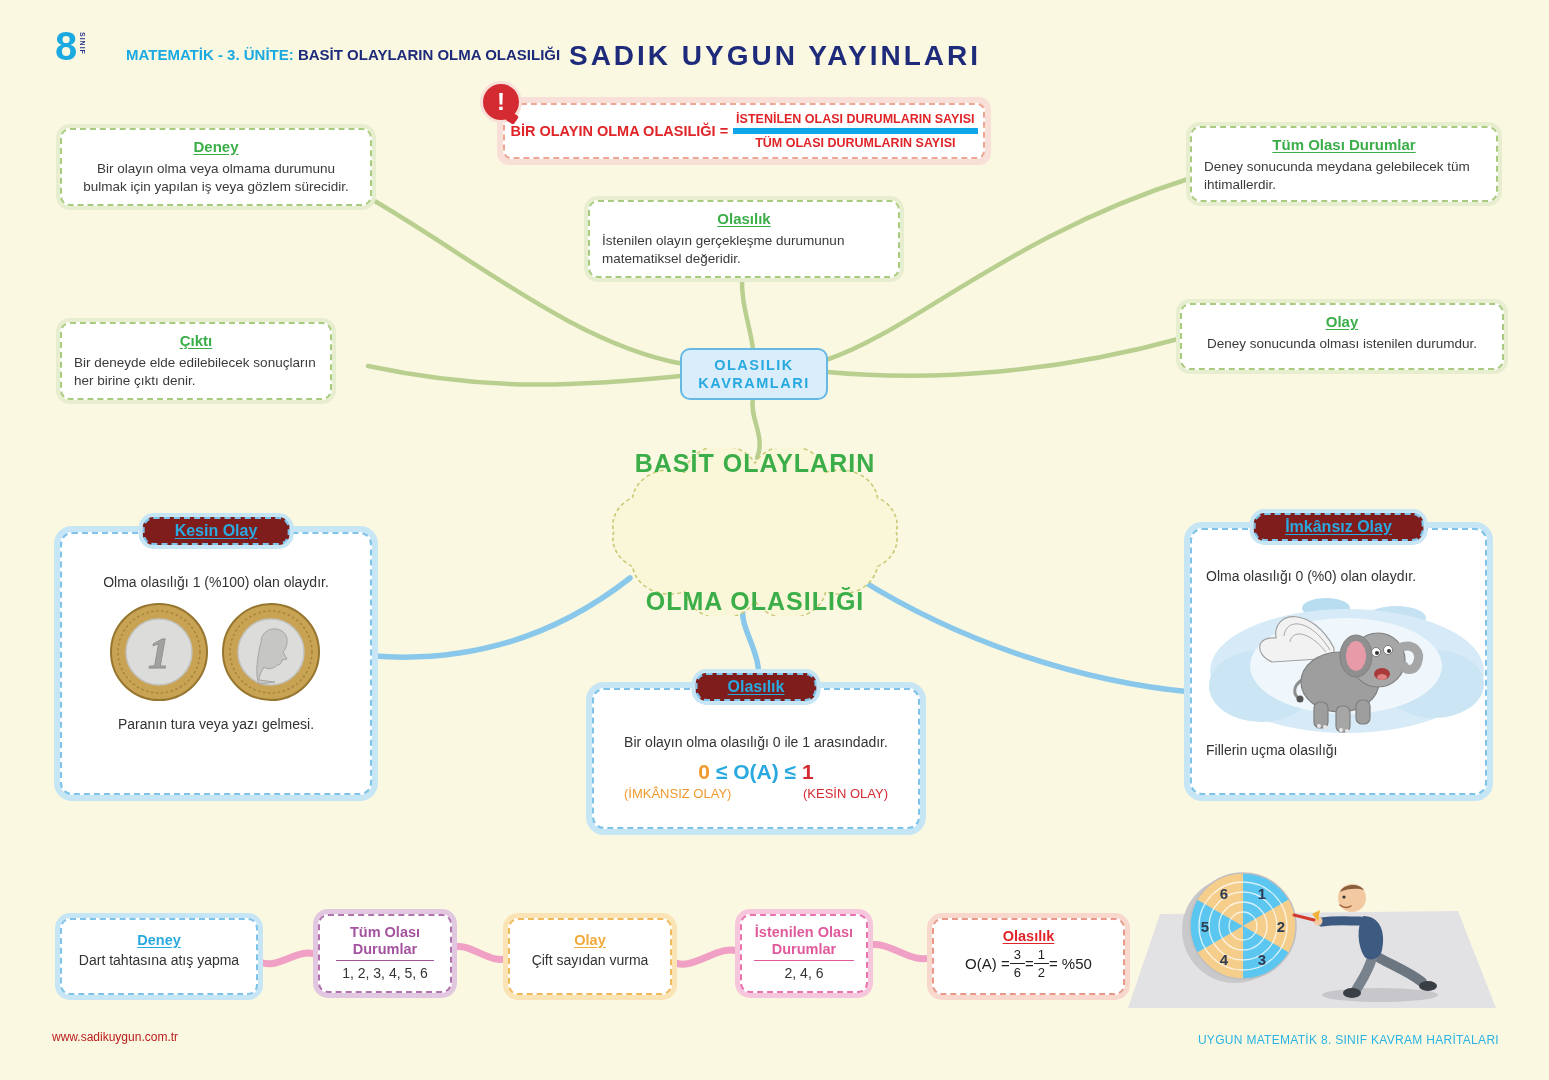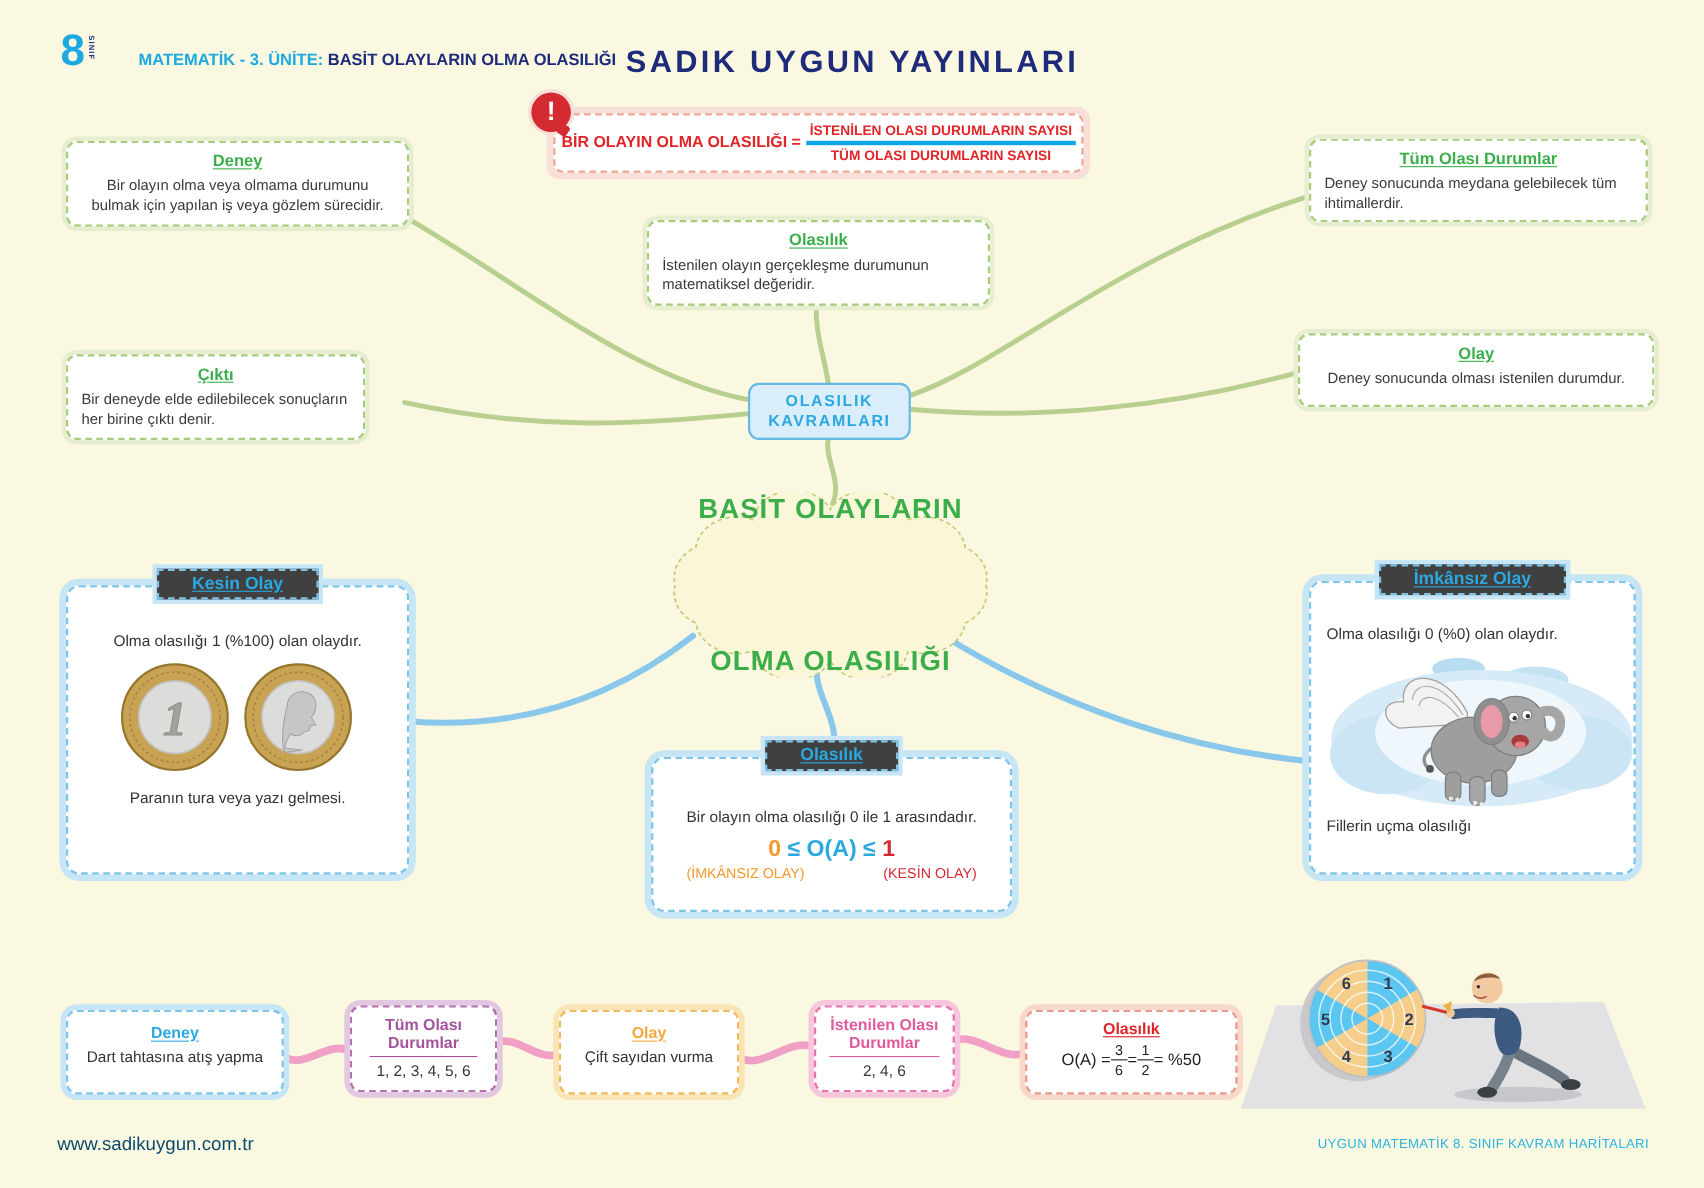--- a/index.html
+++ b/index.html
@@ -17,21 +17,21 @@
 
   
   #wires { position:absolute; left:0; top:0; z-index:1; pointer-events:none; }
   .node, .gbox, .bluebox, .cbox, .redbox, .cloud-wrap, .dart-scene { z-index:2; }
 
   
   .redbox { position:absolute; left:497px; top:97px; width:494px; background:#F8E0D8; border-radius:12px; padding:6px; }
   .redbox-inner { background:#fff; border:2px dashed #EFA795; border-radius:8px; padding:7px 12px; display:flex; align-items:center; justify-content:center; gap:5px; }
   .redbox .lbl { color:#E02428; font-weight:bold; font-size:14.5px; white-space:nowrap; }
   .frac { display:inline-flex; flex-direction:column; align-items:center; }
-  .redbox .frac .num { color:#E02428; font-weight:bold; font-size:12.5px; border-bottom:4px solid #0ea5e9; padding:0 3px 2px; white-space:nowrap; }
+  .redbox .frac .num { color:#E02428; font-weight:bold; font-size:12.5px; border-bottom:6px solid #0ea5e9; padding:0 3px 2px; white-space:nowrap; }
   .redbox .frac .den { color:#E02428; font-weight:bold; font-size:12.5px; padding-top:2px; white-space:nowrap; }
   .alert { position:absolute; left:-14px; top:-13px; width:36px; height:36px; background:#D42B33; border-radius:50%; display:flex; align-items:center; justify-content:center; color:#fff; font-size:24px; font-weight:bold; box-shadow:0 0 0 3px #F8E0D8; }
   .alert:after { content:""; position:absolute; bottom:-3px; right:2px; width:10px; height:10px; background:#D42B33; transform:rotate(35deg); border-radius:2px; }
 
   
   .gbox { position:absolute; background:#fff; border:2px dashed #A9CB7D; border-radius:10px; box-shadow:0 0 0 4px #E6EECF; padding:8px 12px; }
   .gbox .title { display:block; text-align:center; color:#3BAE49; font-weight:bold; font-size:15px; text-decoration:underline; text-underline-offset:2px; margin-bottom:5px; }
   .gbox .body { font-size:13.5px; color:#3A3A3A; line-height:1.35; }
   .body.center { text-align:center; }
 
@@ -39,21 +39,21 @@
   .node { position:absolute; left:680px; top:348px; width:148px; height:52px; background:#D9EEFA; border:2px solid #66B9E4; border-radius:10px; display:flex; flex-direction:column; align-items:center; justify-content:center; }
   .node span { color:#2AA9E0; font-weight:bold; font-size:14.5px; letter-spacing:1.5px; line-height:1.25; }
 
   
   .cloud-wrap { position:absolute; left:598px; top:448px; width:314px; height:168px; }
   .cloud-txt { position:absolute; left:0; top:0; width:100%; height:100%; display:flex; flex-direction:column; align-items:center; justify-content:space-between; }
   .cloud-txt span { color:#3BAE49; font-weight:bold; font-size:25px; letter-spacing:1px; line-height:1.2; }
 
   
   .bluebox { position:absolute; background:#fff; border:2px dashed #7FC4E8; border-radius:12px; box-shadow:0 0 0 6px #C6E5F5; }
-  .tab { position:absolute; top:-17px; left:50%; transform:translateX(-50%); background:#404040; border:2px dashed #7FC4E8; border-radius:0; box-shadow:0 0 0 4px #C6E5F5; padding:3px 30px; white-space:nowrap; }
+  .tab { position:absolute; top:-17px; left:50%; transform:translateX(-50%); background:#7f1d1d; border:2px dashed #7FC4E8; border-radius:11px; box-shadow:0 0 0 4px #C6E5F5; padding:3px 30px; white-space:nowrap; }
   .tab span { color:#2AA9E0; font-weight:bold; font-size:16px; text-decoration:underline; text-underline-offset:2px; }
   .bluebox .btxt { font-size:14px; color:#333; }
 
   #kesin-box { left:60px; top:532px; width:312px; height:263px; text-align:center; padding-top:40px; }
   #kesin-box .coins { margin-top:8px; }
   #kesin-box .caption { margin-top:6px; }
 
   #imkansiz-box { left:1190px; top:528px; width:297px; height:267px; padding:38px 14px 10px; }
   #imkansiz-box .caption { margin-top:4px; }
 
@@ -83,21 +83,21 @@
   #chain-deney { left:60px; top:918px; width:198px; height:77px; padding-top:12px; }
   #chain-tum { left:318px; top:914px; width:134px; height:79px; }
   #chain-olay { left:508px; top:918px; width:164px; height:77px; padding-top:12px; }
   #chain-istenilen { left:740px; top:914px; width:128px; height:79px; }
   #chain-olasilik { left:932px; top:918px; width:193px; height:77px; }
   .chain-formula { display:flex; align-items:center; justify-content:center; gap:0; font-size:15px; color:#222; margin-top:3px; }
   .chain-formula .frac .num { font-size:13px; border-bottom:1.5px solid #222; padding:0 4px 1px; color:#222; }
   .chain-formula .frac .den { font-size:13px; padding-top:1px; color:#222; }
 
   
-  .foot-l { position:absolute; left:52px; top:1030px; color:#0c4a6e; font-size:17px; }
+  .foot-l { position:absolute; left:52px; top:1030px; color:#b91c1c; font-size:12px; }
   .foot-r { position:absolute; right:50px; top:1033px; color:#2BB3E2; font-size:12px; letter-spacing:0.3px; }
 
   .dart-scene { position:absolute; left:1128px; top:858px; width:412px; height:178px; }
 </style>
 </head>
 <body>
 
 <div id="poster">
 
   <svg id="wires" width="1549" height="1080" viewBox="0 0 1549 1080">

